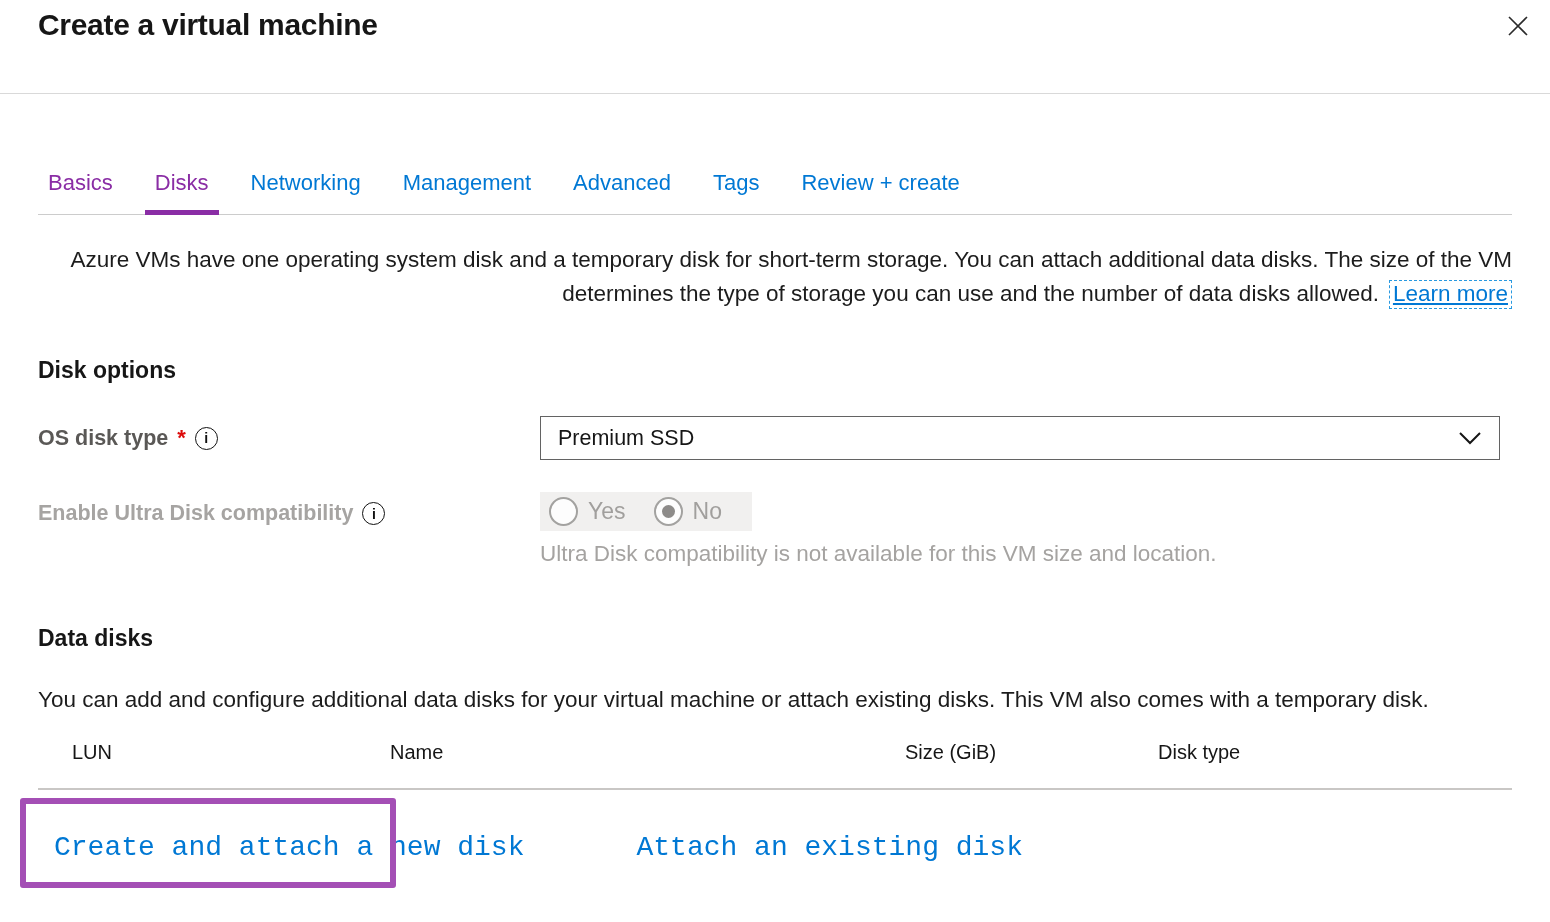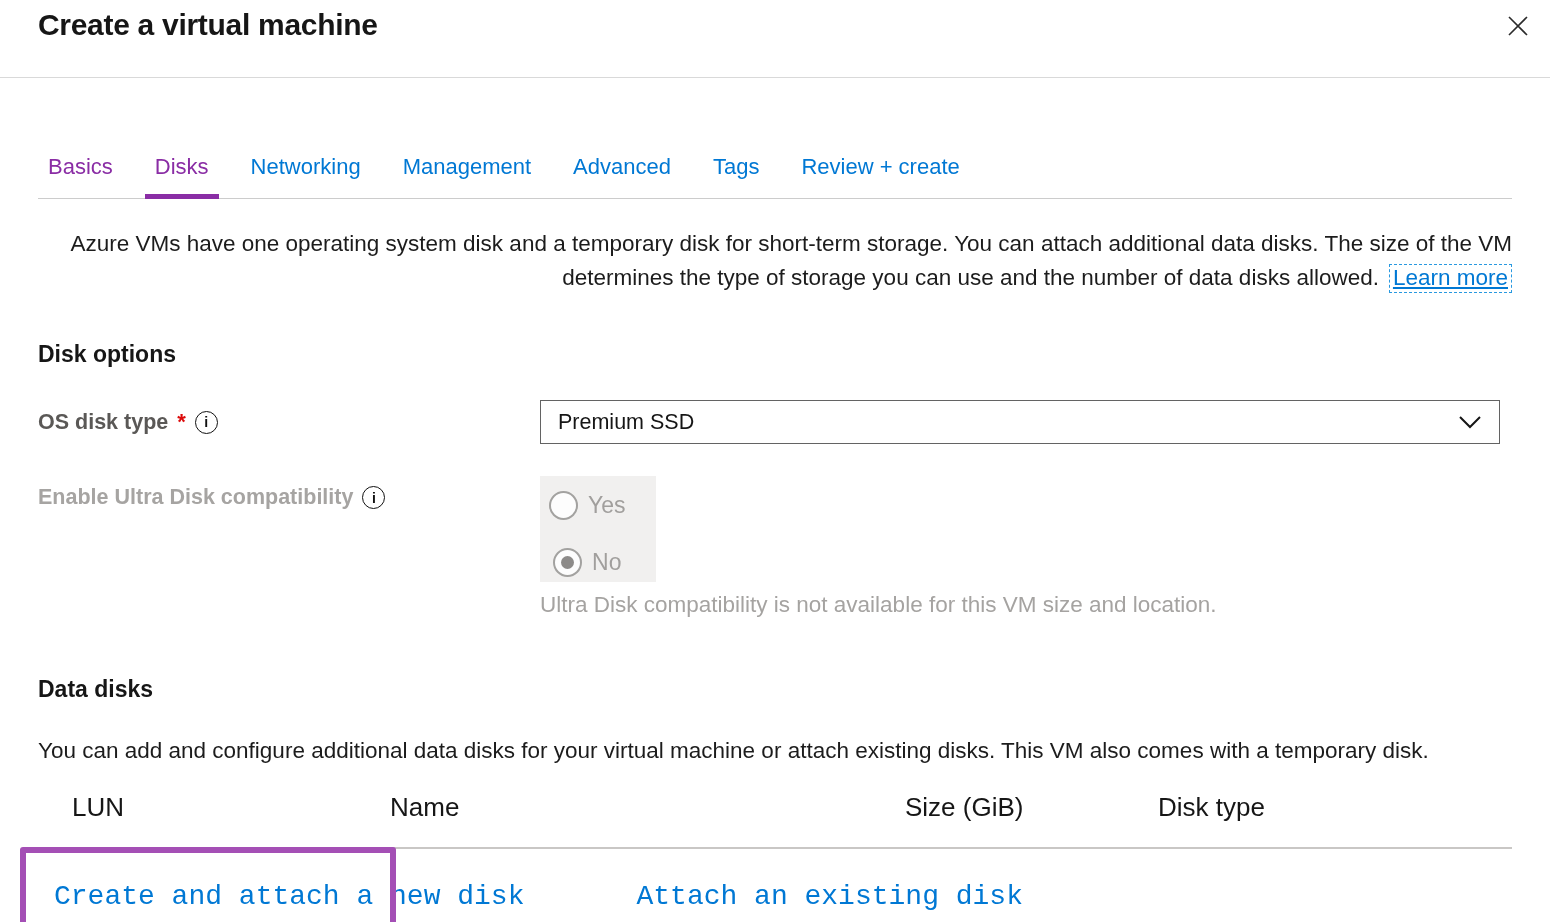--- a/index.html
+++ b/index.html
@@ -8,21 +8,21 @@
     font-family: "Liberation Sans", sans-serif;
     background: #ffffff;
     color: #1a1a1a;
     overflow: hidden;
   }
   .dialog { width: 1550px; height: 922px; position: relative; background: #fff; }
 
   
   .dialog-header {
     position: relative;
-    height: 78px;
+    height: 94px;
     padding: 6px 38px 4px;
     border-bottom: 1px solid #d9d9d9;
   }
   .dialog-title {
     font-size: 30px;
     font-weight: 700;
     letter-spacing: -0.3px;
     color: #161616;
     padding-top: 2px;
   }
@@ -138,22 +138,21 @@
     font-size: 21.5px;
     color: #161616;
     cursor: pointer;
   }
 
   .radio-group {
     display: inline-flex;
     align-items: center;
     gap: 28px;
     background: #f1f0ef;
-    padding: 15px 30px 5px 9px;
-    flex-direction: column;
+    padding: 5px 30px 5px 9px;
   }
   .radio-option { display: inline-flex; align-items: center; gap: 10px; }
   .radio-circle {
     width: 29px; height: 29px;
     border: 2.4px solid #a3a2a0;
     border-radius: 50%;
     background: #fdfdfd;
     position: relative;
     flex: none;
   }
@@ -171,24 +170,24 @@
   .dd-description {
     margin: 30px 38px 0;
     max-width: 1430px;
     font-size: 22.5px;
     line-height: 35px;
     color: #1c1c1c;
   }
   .disk-table-header {
     display: grid;
     grid-template-columns: 352px 515px 253px 1fr;
-    margin: 24px 38px 6px;
+    margin: 24px 38px 16px;
     padding-bottom: 24px;
     border-bottom: 2px solid #c9c7c5;
-    font-size: 26px;
+    font-size: 20px;
     color: #161616;
   }
   .disk-table-header .col-lun { padding-left: 34px; }
 
   .disk-actions {
     position: relative;
     margin: 0 38px;
     padding-top: 26px;
     display: flex;
     align-items: baseline;

